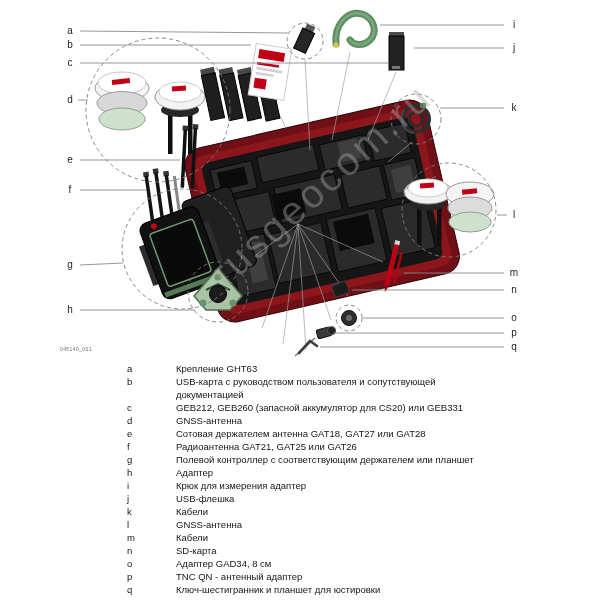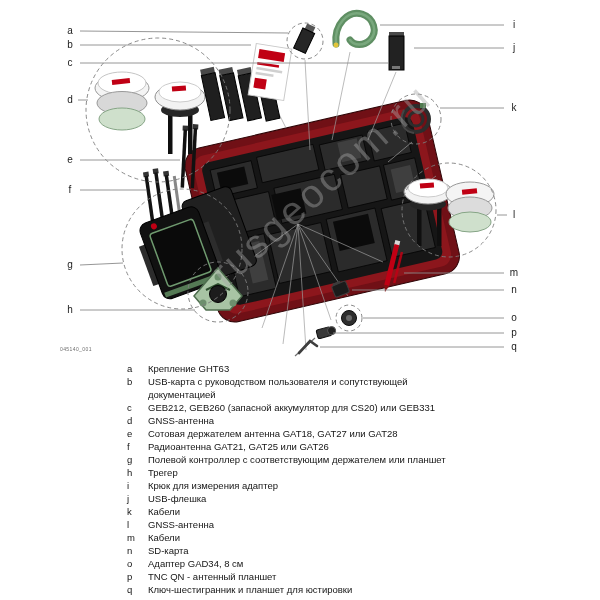--- a/index.html
+++ b/index.html
@@ -9,21 +9,21 @@
   .ld{stroke:#8a8a8a;stroke-width:0.9;}
   .fan{stroke:#9d9d9d;stroke-width:0.7;fill:none;}
   .dc{fill:none;stroke:#7d7d7d;stroke-width:0.9;stroke-dasharray:4 3;}
   .lbl{font:10px "Liberation Sans",sans-serif;fill:#1c1c1c;}
   .wm{font:40px "Liberation Sans",sans-serif;fill:#a8a8a8;opacity:0.42;letter-spacing:3px;}
   .figid{font:5px "Liberation Sans",sans-serif;fill:#6d6d6d;letter-spacing:0.4px;}
   .legend{position:absolute;left:127px;top:362px;width:348px;
           font:9.5px/13px "Liberation Sans",sans-serif;color:#141414;}
   .legend-row{display:flex;}
   .legend-key{flex:0 0 21px;width:21px;}
-  .legend-text{flex:1;}
+  .legend-text{flex:1;margin-left:28px;}
 </style>
 </head>
 <body>
 
 <div id="page">
 
   <svg width="600" height="358" viewBox="0 0 600 358">
 
     <g transform="rotate(-13 322 210)">
       <rect x="198" y="122" width="248" height="178" rx="18" fill="#701016" stroke="#2e0507"></rect>
@@ -286,21 +286,21 @@
       <div class="legend-row">
         <span class="legend-key">f</span>
         <span class="legend-text">Радиоантенна GAT21, GAT25 или GAT26</span>
       </div>
       <div class="legend-row">
         <span class="legend-key">g</span>
         <span class="legend-text">Полевой контроллер с соответствующим держателем или планшет</span>
       </div>
       <div class="legend-row">
         <span class="legend-key">h</span>
-        <span class="legend-text">Трегер</span>
+        <span class="legend-text">Адаптер</span>
       </div>
       <div class="legend-row">
         <span class="legend-key">i</span>
         <span class="legend-text">Крюк для измерения адаптер</span>
       </div>
       <div class="legend-row">
         <span class="legend-key">j</span>
         <span class="legend-text">USB-флешка</span>
       </div>
       <div class="legend-row">
@@ -318,20 +318,20 @@
       <div class="legend-row">
         <span class="legend-key">n</span>
         <span class="legend-text">SD-карта</span>
       </div>
       <div class="legend-row">
         <span class="legend-key">o</span>
         <span class="legend-text">Адаптер GAD34, 8 см</span>
       </div>
       <div class="legend-row">
         <span class="legend-key">p</span>
-        <span class="legend-text">TNC QN - антенный планшет</span>
+        <span class="legend-text">TNC QN - антенный адаптер</span>
       </div>
       <div class="legend-row">
         <span class="legend-key">q</span>
         <span class="legend-text">Ключ-шестигранник и планшет для юстировки</span>
       </div>
     </div>
 </div>
 
 </body></html>

